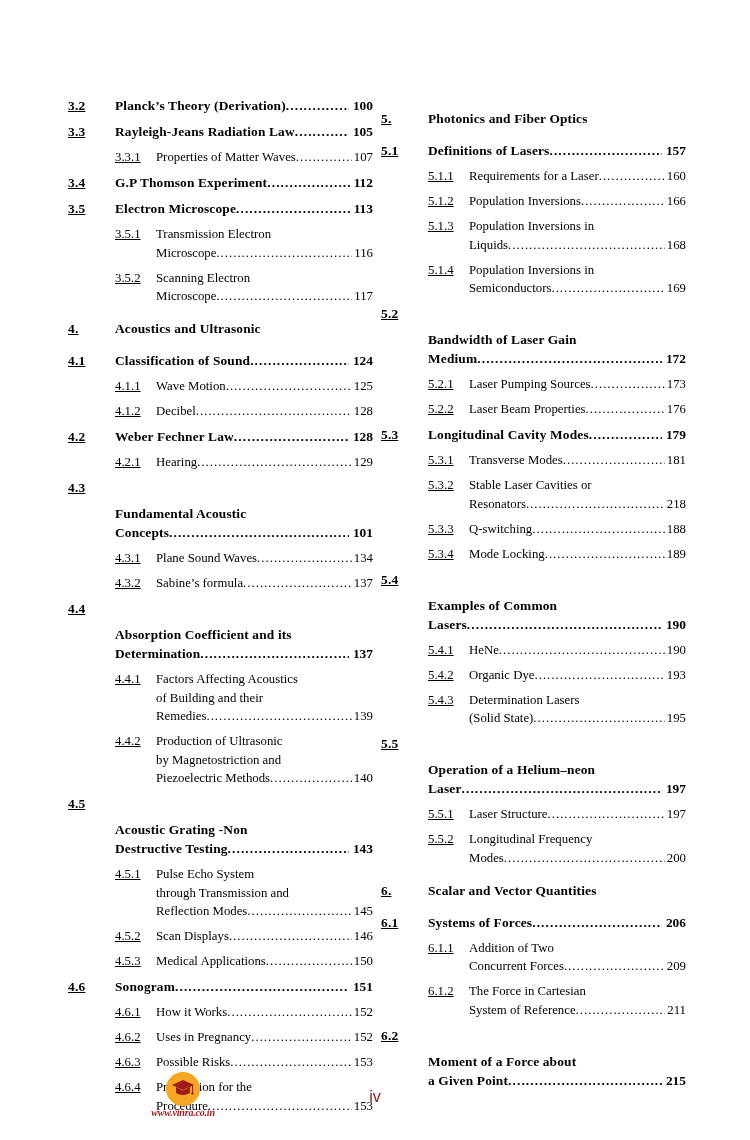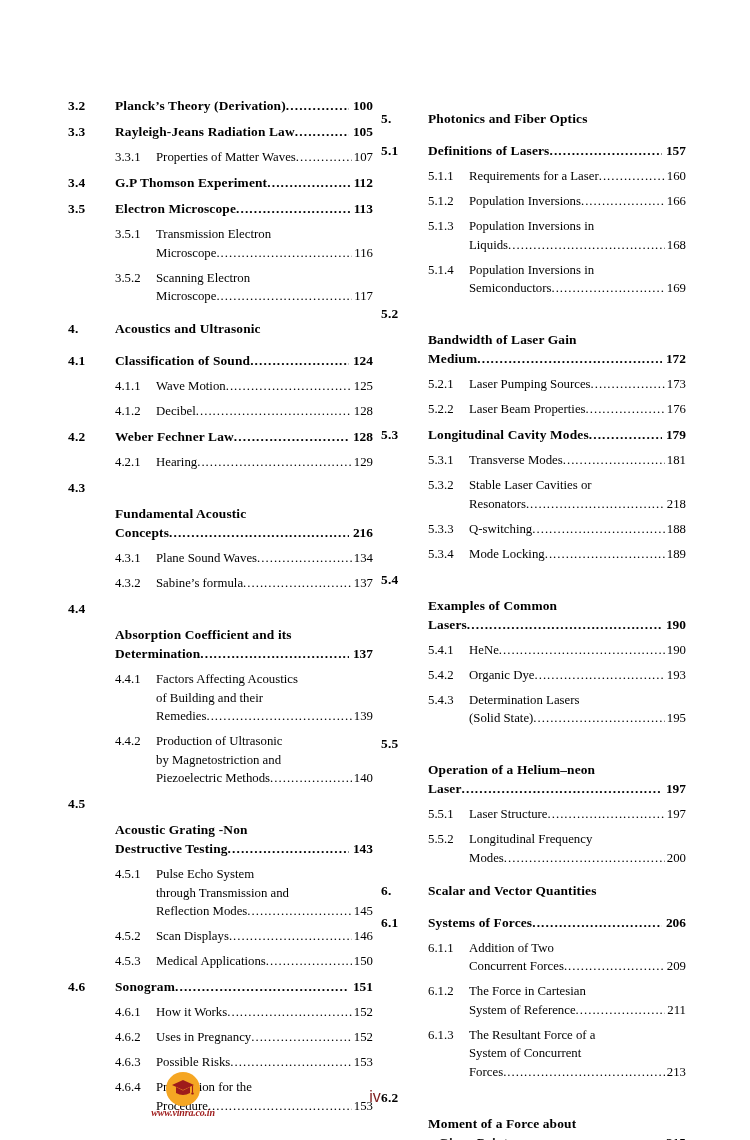--- a/index.html
+++ b/index.html
@@ -50,20 +50,21 @@
     margin-bottom: 13px;
   }
   .entry.level1 { margin-bottom: 7px; }
   .entry.level2 { margin-bottom: 6px; }
 
   .num {
     flex: 0 0 auto;
     font-size: 13.4px;
     line-height: 19px;
     white-space: nowrap;
+    text-decoration: underline;
   }
   .entry.chapter .num,
   .entry.level1 .num {
     width: 47px;
     font-weight: bold;
     letter-spacing: 0.2px;
   }
   .entry.level2 .num {
     width: 41px;
     margin-left: 47px;
@@ -333,21 +334,21 @@
             </div>
           </div>
         </div>
         <div class="entry level1">
           <div class="num">4.3</div>
           <div class="body">
             <div class="wrapline">Fundamental Acoustic</div>
             <div class="leaderline">
               <span class="ltext">Concepts</span>
               <span class="dots"></span>
-              <span class="pg">216</span>
+              <span class="pg">101</span>
             </div>
           </div>
         </div>
         <div class="entry level2">
           <div class="num">4.3.1</div>
           <div class="body">
             <div class="leaderline">
               <span class="ltext">Plane Sound Waves</span>
               <span class="dots"></span>
               <span class="pg">134</span>
@@ -741,32 +742,20 @@
           </div>
         </div>
         <div class="entry level2">
           <div class="num">6.1.2</div>
           <div class="body">
             <div class="wrapline">The Force in Cartesian</div>
             <div class="leaderline">
               <span class="ltext">System of Reference</span>
               <span class="dots"></span>
               <span class="pg">211</span>
-            </div>
-          </div>
-        </div>
-        <div class="entry level2">
-          <div class="num">6.1.3</div>
-          <div class="body">
-            <div class="wrapline">The Resultant Force of a</div>
-            <div class="wrapline">System of Concurrent</div>
-            <div class="leaderline">
-              <span class="ltext">Forces</span>
-              <span class="dots"></span>
-              <span class="pg">213</span>
             </div>
           </div>
         </div>
         <div class="entry level1">
           <div class="num">6.2</div>
           <div class="body">
             <div class="wrapline">Moment of a Force about</div>
             <div class="leaderline">
               <span class="ltext">a Given Point</span>
               <span class="dots"></span>

